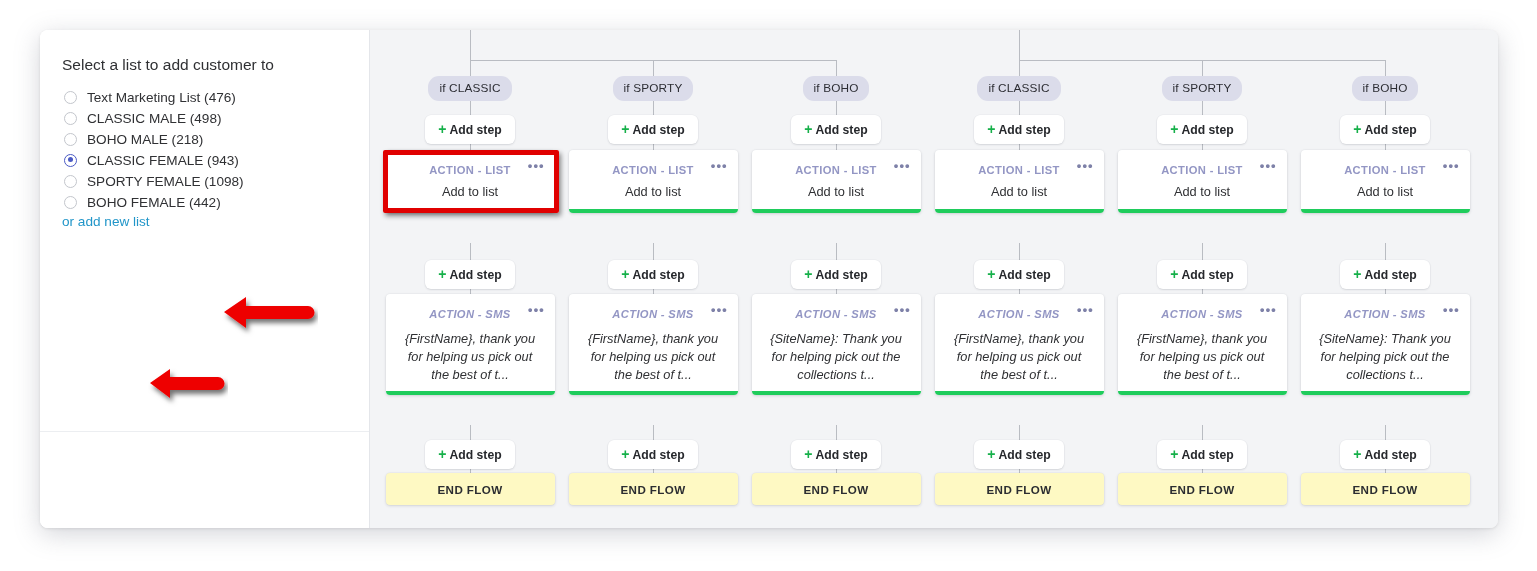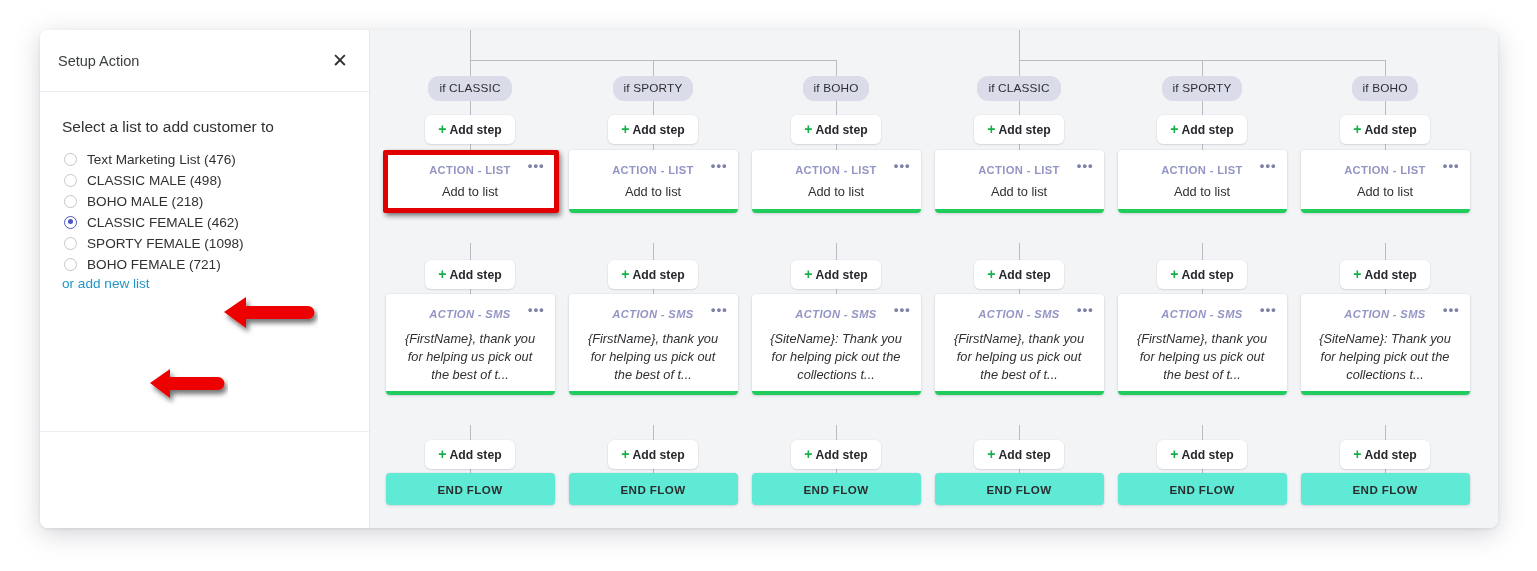--- a/index.html
+++ b/index.html
@@ -232,21 +232,21 @@
     background: #1fcc5c;
   }
   .card.list { height: 63px; }
   .card.list .body { padding-top: 7px; }
   .card.sms  { height: 101px; font-style: italic; }
 
   .endflow {
     margin: 0 auto;
     width: 169px;
     height: 32px;
-    background: #5eead4;
+    background: #fef9c3;
     border-radius: 4px;
     box-shadow: 0 1px 3px rgba(40,45,60,0.15), 0 0 0 0.5px rgba(60,65,80,0.05);
     display: flex;
     align-items: center;
     justify-content: center;
     font-size: 11.6px;
     font-weight: bold;
     letter-spacing: .4px;
     color: #2b2d31;
     cursor: pointer;
@@ -263,52 +263,48 @@
   .arrow { position: absolute; }
 </style>
 </head>
 <body>
 
 <div id="app">
 
   <div id="sidebar">
 
 
-    <div class="side-section">
-      <span class="side-section-title">Setup Action</span>
-      <span class="close-x">✕</span>
-    </div>
 
     <div class="side-body">
       <div class="form-area">
         <div class="form-title">Select a list to add customer to</div>
         <div class="radio-list" id="radio-list">
             <div class="radio-row">
               <span class="radio-dot"></span>
               <span class="radio-label">Text Marketing List (476)</span>
             </div>
             <div class="radio-row">
               <span class="radio-dot"></span>
               <span class="radio-label">CLASSIC MALE (498)</span>
             </div>
             <div class="radio-row">
               <span class="radio-dot"></span>
               <span class="radio-label">BOHO MALE (218)</span>
             </div>
             <div class="radio-row sel">
               <span class="radio-dot"></span>
-              <span class="radio-label">CLASSIC FEMALE (462)</span>
+              <span class="radio-label">CLASSIC FEMALE (943)</span>
             </div>
             <div class="radio-row">
               <span class="radio-dot"></span>
               <span class="radio-label">SPORTY FEMALE (1098)</span>
             </div>
             <div class="radio-row">
               <span class="radio-dot"></span>
-              <span class="radio-label">BOHO FEMALE (721)</span>
+              <span class="radio-label">BOHO FEMALE (442)</span>
             </div>
           </div>
         <span class="add-link">or add new list</span>
       </div>
     </div>
 
     <div class="side-foot"></div>
   </div>
 
   <div id="canvas">

